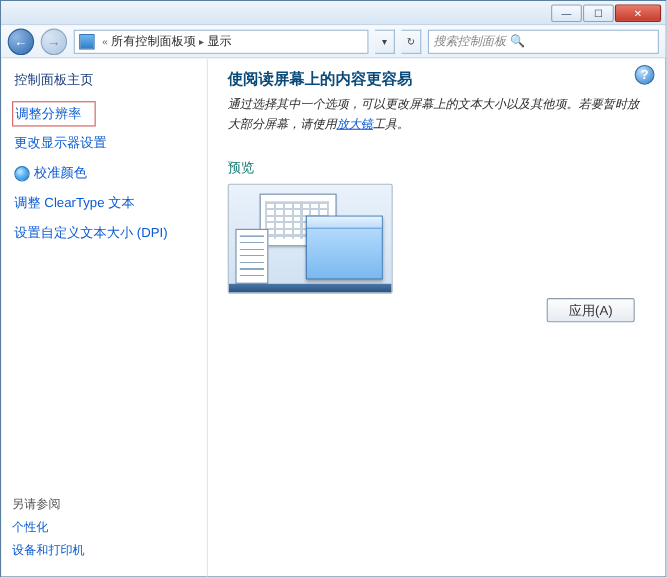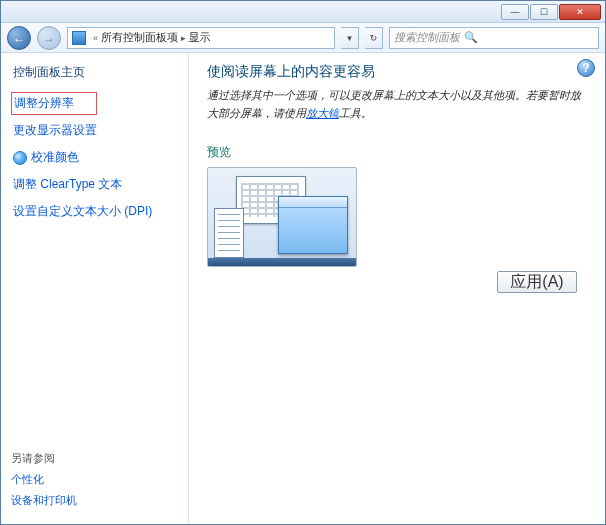--- a/index.html
+++ b/index.html
@@ -23,47 +23,47 @@
 .searchbox { width: 210px; height: 22px; border: 1px solid #9db8d4; background:#fff; display:flex; align-items:center; padding:0 4px; font-size:11px; color:#888; font-style:italic; gap:4px; }
 .searchicon { color:#5a7ea0; font-style: normal; }
 
 
 .body { flex:1; display:flex; }
 .sidebar { width: 188px; border-right: 1px solid #e0e6ec; padding: 10px 4px 10px 10px; font-size: 12px; display:flex; flex-direction:column; }
 .sidebar-top { flex: 1; }
 .sidebar .home { color:#1a3c7a; margin-bottom:10px; padding:1px 2px; }
 .sidebar .item { color:#0b5bd3; padding:3px 2px; margin-bottom:4px; cursor:pointer; display:flex; align-items:center; gap:4px; }
 .sidebar .item .dot { width:14px; height:14px; background: radial-gradient(circle at 35% 35%, #cfe9ff 0%, #64b6f4 40%, #1e7bd2 100%); border-radius:50%; border:1px solid #2a78c4; flex-shrink:0; }
-.sidebar .item.selected { border:1px solid #d55a5a; color:#0b5bd3; padding:2px 22px 2px 2px; display:inline-flex; }
+.sidebar .item.selected { border:1px solid #d55a5a; color:#0b5bd3; padding:2px 12px 2px 2px; display:inline-flex; }
 .sidebar .seealso { color:#555; font-size:11px; margin-bottom:6px; }
 .sidebar .bottomlink { color:#0b5bd3; font-size:11px; margin-bottom:6px; cursor:pointer; }
 
 .main { flex:1; padding: 10px 18px 12px 18px; position:relative; font-size:12px; color:#2b2b2b; display:flex; flex-direction:column; }
 .helpicon { position:absolute; top:6px; right:10px; width:18px; height:18px; border-radius:50%; background:radial-gradient(circle at 35% 30%, #bfe0ff, #2f7ec9); border:1px solid #2a6aa8; color:#fff; font-size:12px; display:flex; align-items:center; justify-content:center; font-weight:bold; }
-.main h1 { color:#0a4a7a; font-size:14px; font-weight:normal; margin-bottom:6px; }
+.main h1 { color:#0a4a7a; font-size:14px; font-weight:bold; margin-bottom:6px; }
 .main .desc { font-size:11px; line-height:1.6; margin-bottom:22px;font-style:italic; }
 .main .desc a { color:#0b5bd3; text-decoration:underline; cursor:pointer; }
 
 .options-row { display:flex; gap:24px; }
 .options { width: 180px; }
 .radio-row { display:flex; align-items:center; gap:6px; margin-bottom:18px; font-size:12px; }
 .radio-row input { margin:0; }
 .preview-area { flex:1; }
 .preview-label { font-size:12px; color:#0f766e; margin-bottom:6px; }
 .preview-box { width: 150px; height: 100px; border:1px solid #a8b8c8; background: linear-gradient(#eaf2fb,#cfe0f2); position:relative; overflow:hidden; border-radius:2px; }
 .pv-win1 { position:absolute; left:28px; top:8px; width:70px; height:48px; background:#fff; border:1px solid #6a89a8; box-shadow:0 1px 2px rgba(0,0,0,.25); }
 .pv-win1::before { content:""; position:absolute; left:4px; top:6px; width:58px; height:34px; background: repeating-linear-gradient(#5a7ea0 0 2px, transparent 2px 6px), repeating-linear-gradient(90deg, #5a7ea0 0 2px, transparent 2px 8px); opacity:.35; }
 .pv-win2 { position:absolute; left:70px; top:28px; width:70px; height:58px; background:linear-gradient(#bfe1ff,#7ab9f0); border:1px solid #3d78b5; box-shadow:0 2px 3px rgba(0,0,0,.3); }
 .pv-win2::before { content:""; position:absolute; left:0; top:0; right:0; height:10px; background:linear-gradient(#e8f3ff,#bcdcfa); border-bottom:1px solid #6aa0d8; }
 .pv-win3 { position:absolute; left:6px; top:40px; width:30px; height:50px; background:#fff; border:1px solid #6a89a8; }
 .pv-win3::before { content:""; position:absolute; left:3px; top:5px; right:3px; bottom:5px; background: repeating-linear-gradient(#8aa6c1 0 1px, transparent 1px 6px); }
 .pv-task { position:absolute; left:0; right:0; bottom:0; height:8px; background:linear-gradient(#4a77a8,#2a527f); }
 
 .apply-row { display:flex; justify-content:flex-end; margin-top:4px; padding-right:10px; }
-.apply-btn { min-width:80px; height:22px; border:1px solid #8a9aab; background:linear-gradient(#fdfdfd,#e7ecf2); font-size:16px; color:#333; border-radius:2px; padding:0 10px; }
+.apply-btn { min-width:80px; height:22px; border:1px solid #8a9aab; background:linear-gradient(#fdfdfd,#e7ecf2); font-size:12px; color:#333; border-radius:2px; padding:0 10px; }
 
 .spacer { flex:1; }
 </style>
 </head>
 <body>
 
 <div class="window">
 
   <div class="titlebar">
     <div class="btn">—</div>

